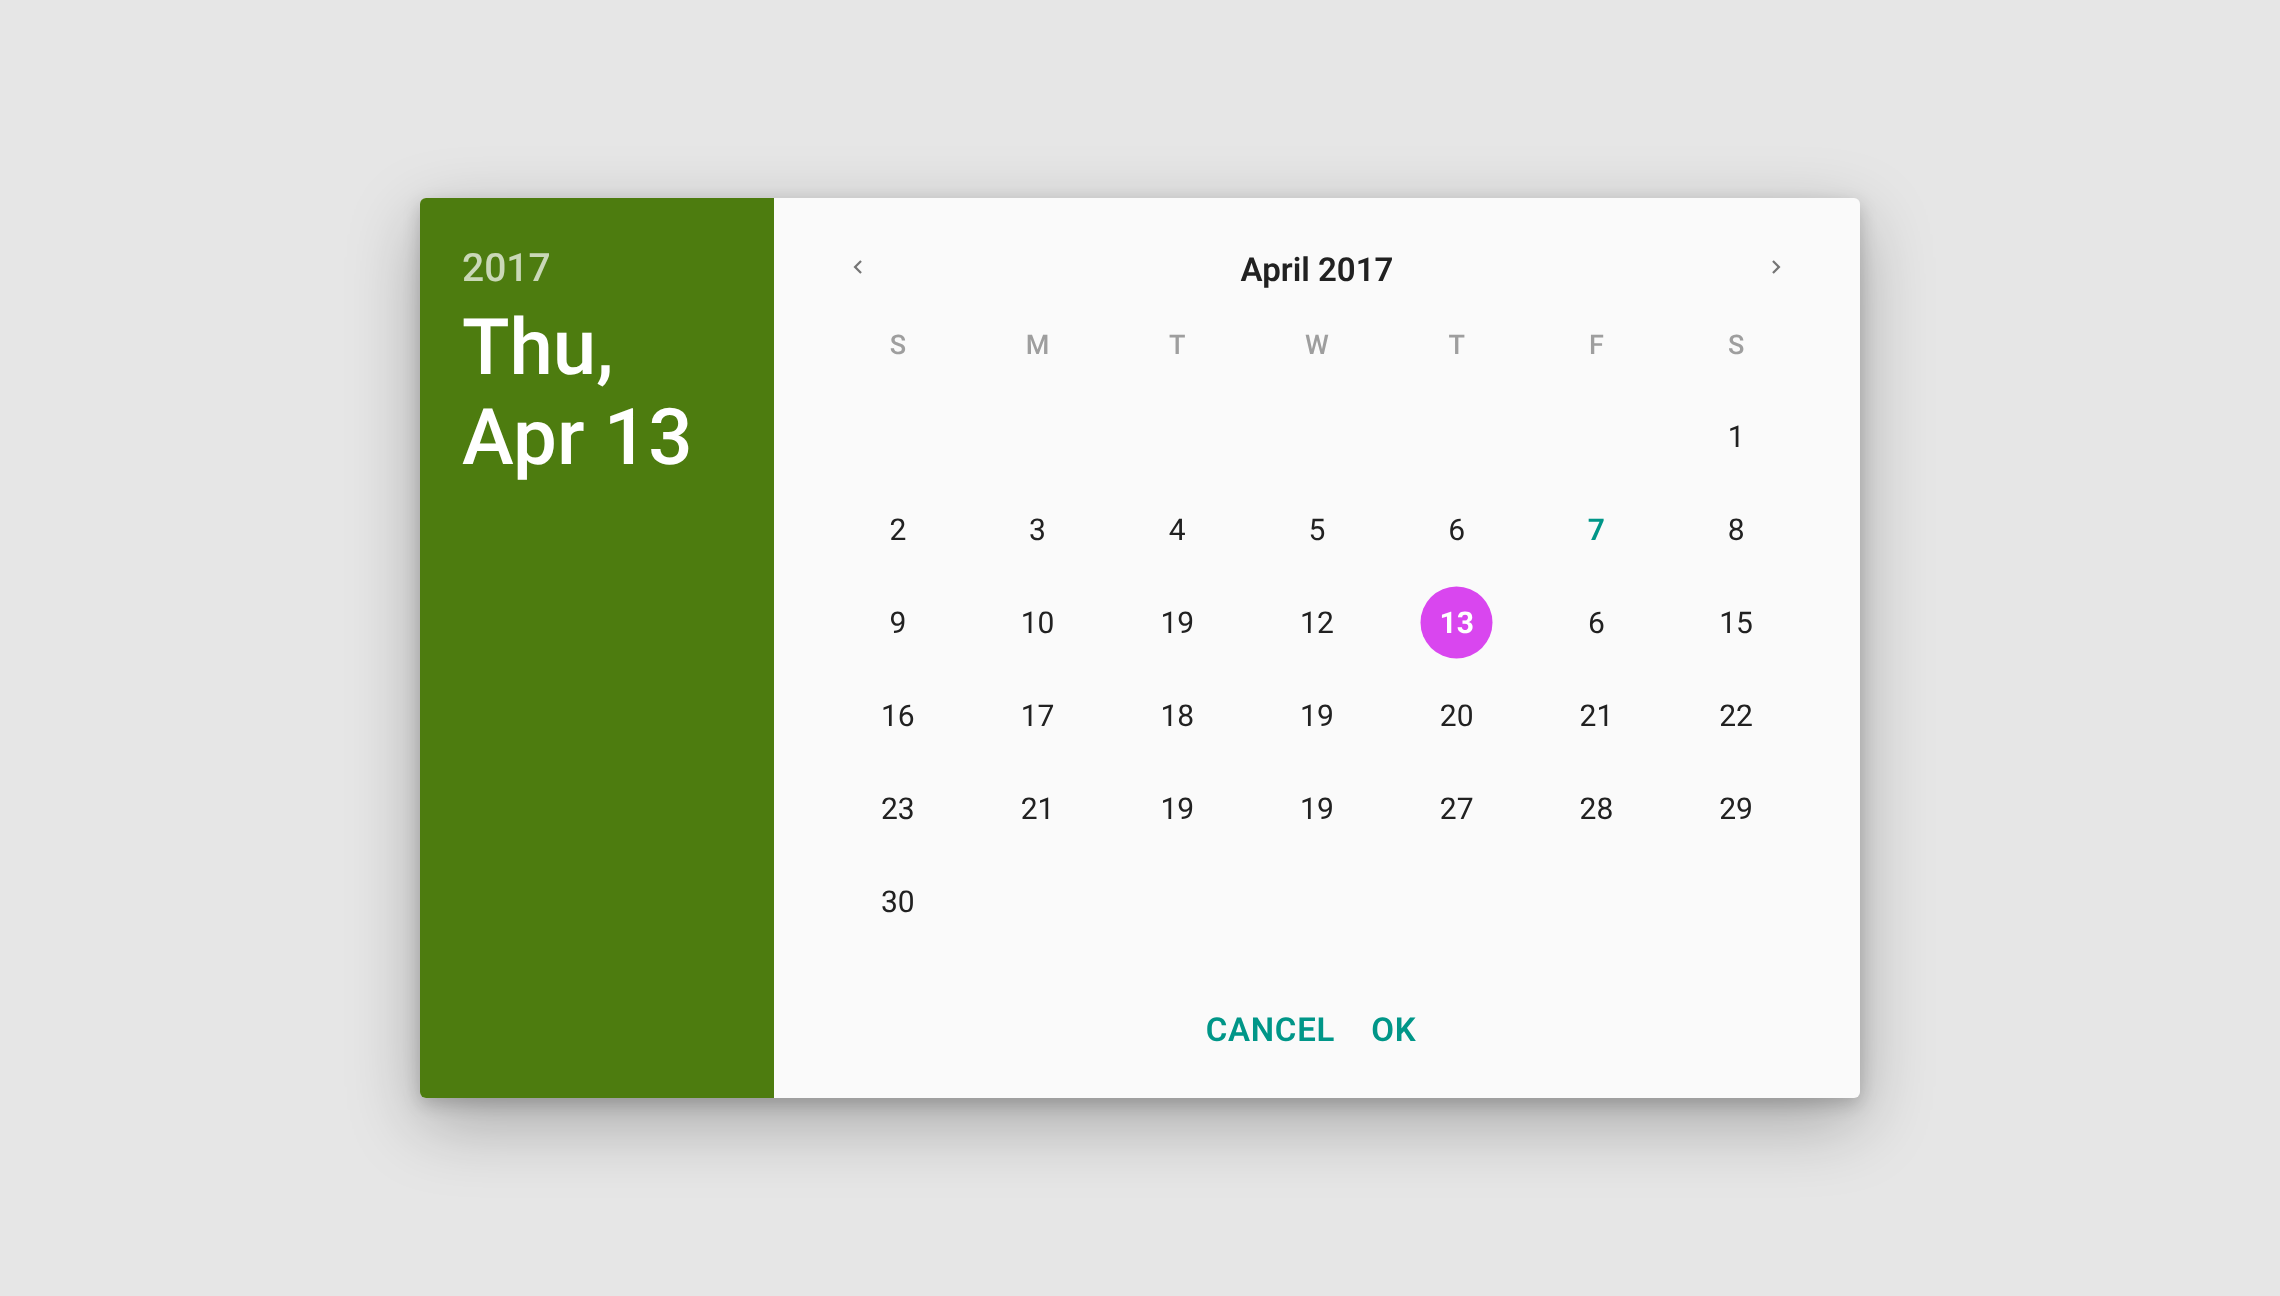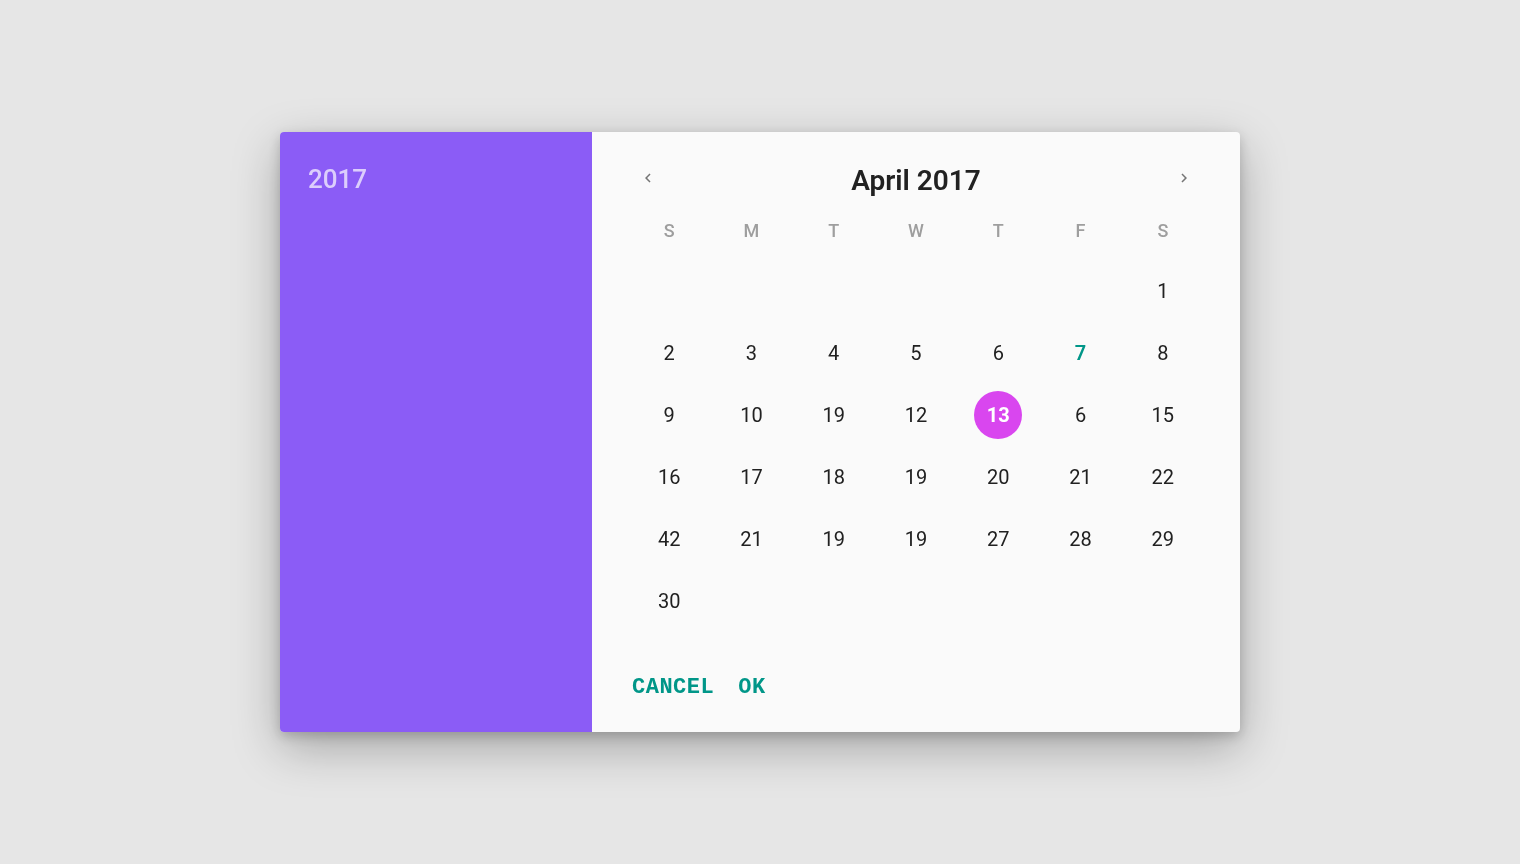--- a/index.html
+++ b/index.html
@@ -15,22 +15,22 @@
   .picker {
     width: 960px;
     height: 600px;
     background: #fafafa;
     border-radius: 4px;
     box-shadow: 0 16px 48px rgba(0,0,0,0.28), 0 4px 12px rgba(0,0,0,0.18);
     display: flex;
     overflow: hidden;
   }
   .side {
-    width: 312px;
-    background: #8b5cf6;
+    width: 236px;
+    background: #4d7c0f;
     color: #fff;
     padding: 32px 28px;
   }
   .side-year {
     font-size: 26px;
     font-weight: 500;
     color: rgba(255,255,255,0.70);
     margin-bottom: 8px;
     cursor: pointer;
   }
@@ -59,21 +59,21 @@
     height: 40px;
     display: flex;
     align-items: center;
     justify-content: center;
     cursor: pointer;
     color: #757575;
     border-radius: 50%;
   }
   .nav-btn svg { width: 18px; height: 18px; fill: #757575; }
   .month-title {
-    font-size: 28px;
+    font-size: 22px;
     font-weight: 600;
     color: #212121;
   }
   .dow-row {
     display: grid;
     grid-template-columns: repeat(7, 1fr);
     margin-top: 16px;
     color: #9e9e9e;
     font-size: 18px;
     font-weight: 500;
@@ -101,42 +101,43 @@
   .day-cell.empty { cursor: default; }
   .day-cell.today { color: #009688; font-weight: 600; }
   .day-cell.selected {
     background: #d946ef;
     color: #fff;
     font-weight: 700;
   }
   .actions {
     margin-top: auto;
     display: flex;
-    justify-content: flex-start;
+    justify-content: center;
     gap: 16px;
     padding: 12px 8px 4px 0;
-    font-family: Liberation Mono, monospace;
   }
   .action-btn {
     font-size: 22px;
     font-weight: 600;
     letter-spacing: 0.5px;
     color: #009688;
     cursor: pointer;
     padding: 8px 4px;
     text-transform: uppercase;
   }
 </style>
 </head>
 <body>
 
 <div class="picker">
 
   <div class="side">
     <div class="side-year">2017</div>
+    <div class="side-date">Thu,
+Apr 13</div>
   </div>
 
   <div class="main">
 
     <div class="month-row">
       <div class="nav-btn">
         <span>
           <svg viewBox="0 0 24 24">
               <path d="M15.4 7.4 14 6l-6 6 6 6 1.4-1.4L10.8 12z"></path>
             </svg>
@@ -184,21 +185,21 @@
         <div class="day-cell selected">13</div>
         <div class="day-cell">6</div>
         <div class="day-cell">15</div>
         <div class="day-cell">16</div>
         <div class="day-cell">17</div>
         <div class="day-cell">18</div>
         <div class="day-cell">19</div>
         <div class="day-cell">20</div>
         <div class="day-cell">21</div>
         <div class="day-cell">22</div>
-        <div class="day-cell">42</div>
+        <div class="day-cell">23</div>
         <div class="day-cell">21</div>
         <div class="day-cell">19</div>
         <div class="day-cell">19</div>
         <div class="day-cell">27</div>
         <div class="day-cell">28</div>
         <div class="day-cell">29</div>
         <div class="day-cell">30</div>
       </div>
 
     <div class="actions">

